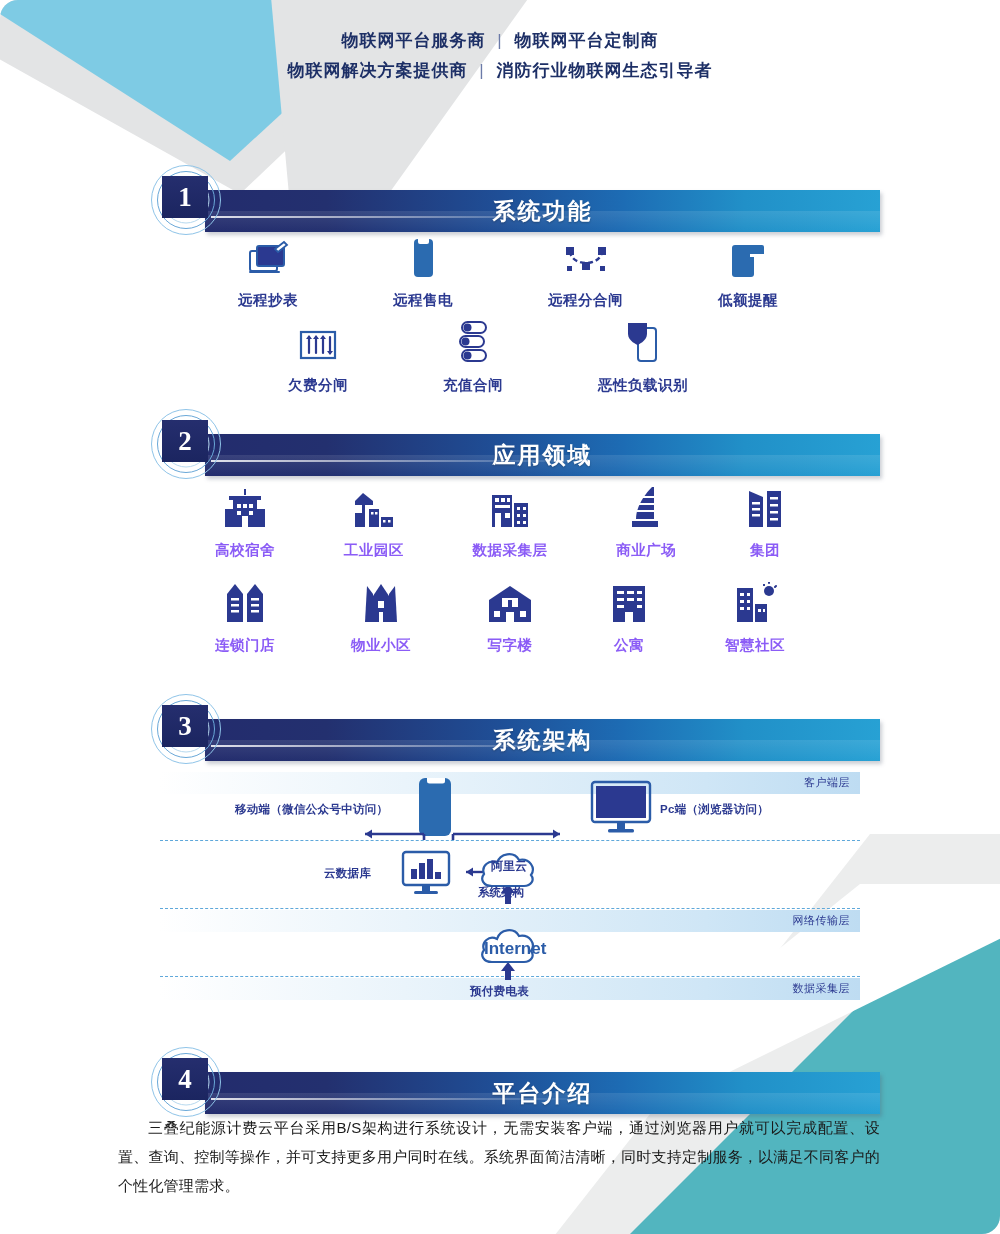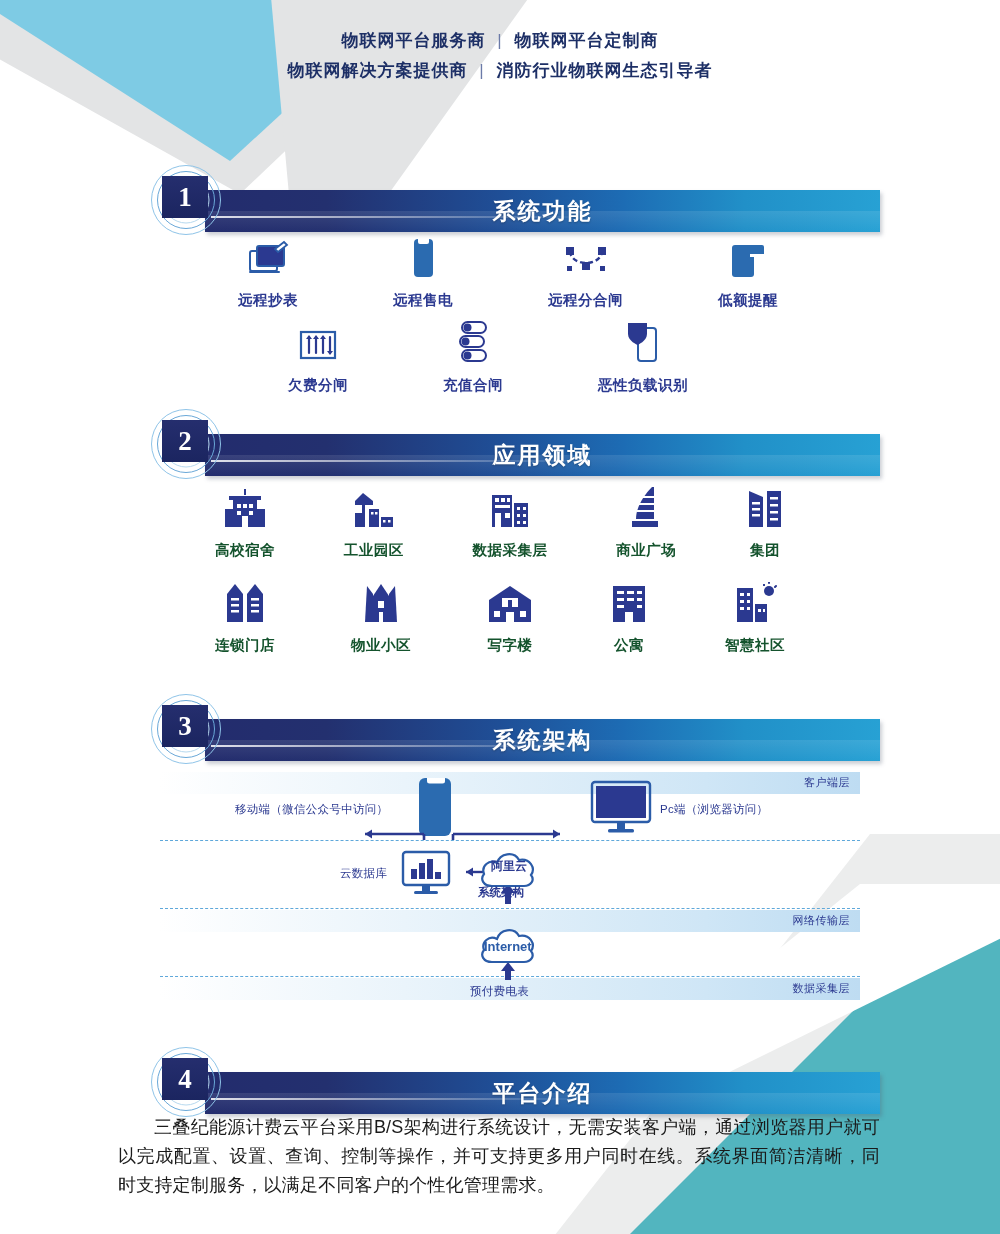--- a/index.html
+++ b/index.html
@@ -7,20 +7,21 @@
     width: 1000px; height: 1234px;
     background: #ffffff;
     font-family: "Liberation Sans", "DejaVu Sans", sans-serif;
     overflow: hidden;
   }
   #page {
     position: relative;
     width: 1000px; height: 1234px;
     background: #ffffff;
     overflow: hidden;
+    border-radius: 18px;
   }
 
   
   .deco { position: absolute; pointer-events: none; }
 
   .deco-top-gray {
     left: -10px; top: -6px; width: 460px; height: 200px;
     background: #e3e4e5;
     clip-path: polygon(0 0, 460px 0, 250px 200px, 0 60px);
   }
@@ -110,49 +111,49 @@
   
   .icon-row { position: absolute; display: flex; z-index: 10; }
   .icon-cell {
     display: flex; flex-direction: column; align-items: center;
   }
   .icon-box { height: 46px; display: flex; align-items: flex-end; justify-content: center; }
   .icon-label {
     margin-top: 12px; font-size: 14.5px; color: #2b3990; font-weight: 600;
     white-space: nowrap; letter-spacing: 0.5px;
   }
-  .icon-label.s2 { color: #14532d; }
+  .icon-label.s2 { color: #8b5cf6; }
 
   
   .arch { position: absolute; left: 160px; top: 772px; width: 700px; height: 238px; z-index: 10; }
   .layer-band {
     position: absolute; left: 0; width: 700px; height: 22px;
     background: linear-gradient(90deg, rgba(255,255,255,0) 0%, #eaf4fb 35%, #cfe6f6 78%, #bedcf2 100%);
   }
   .layer-band .lab {
     position: absolute; right: 10px; top: 3px; font-size: 11px;
     color: #2b3990; font-weight: 400; letter-spacing: .5px;
   }
   .dashed {
     position: absolute; left: 0; width: 700px; height: 0;
     border-top: 1.6px dashed #5fa8da;
   }
   .arch-text {
-    position: absolute; font-size: 11.5px; color: #2b3990; font-weight: 400;
+    position: absolute; font-size: 11.5px; color: #2b3990; font-weight: 700;
     white-space: nowrap; letter-spacing: .3px;
   }
   .cloud-label {
     position: absolute; font-size: 11.5px; color: #2b3990; font-weight: 700;
     white-space: nowrap;
   }
 
   
   .body-copy {
     position: absolute; left: 118px; top: 1113px; width: 762px; z-index: 15;
-    font-size: 18px; line-height: 29px; color: #1a1a1a; text-align: justify;
+    font-size: 15px; line-height: 29px; color: #1a1a1a; text-align: justify;
     text-indent: 2em; letter-spacing: .2px;
   }
 </style>
 </head>
 <body>
 
 <div id="page">
 
   <div class="deco deco-top-gray"></div>
   <div class="deco deco-top-blue"></div>
@@ -562,21 +563,21 @@
       <path d="M306 100 l7 -4.5 v9 Z" fill="#2b3990"></path>
       <path d="M332 100 l-7 -4.5 v9 Z" fill="#2b3990"></path>
 
       <path d="M348 132 L348 117" stroke="#2b3990" stroke-width="6" fill="none"></path>
       <path d="M348 112 l7 9 h-14 Z" fill="#2b3990"></path>
 
       <path d="M348 208 L348 196" stroke="#2b3990" stroke-width="6" fill="none"></path>
       <path d="M348 190 l7 9 h-14 Z" fill="#2b3990"></path>
     </svg>
 
-    <div class="arch-text" style="left:180px; top:94px;">云数据库</div>
+    <div class="arch-text" style="left:164px; top:94px;">云数据库</div>
     <div style="position:absolute; left:240px; top:78px;">
       <svg width="56" height="48" viewBox="0 0 56 48">
         <rect x="3" y="2" width="46" height="33" rx="3" fill="none" stroke="#2b5ca8" stroke-width="2.4"></rect>
         <g fill="#2b3990">
           <rect x="11" y="19" width="6" height="10"></rect>
           <rect x="19" y="13" width="6" height="16"></rect>
           <rect x="27" y="9" width="6" height="20"></rect>
           <rect x="35" y="22" width="6" height="7"></rect>
         </g>
         <rect x="22" y="35" width="8" height="6" fill="#2b5ca8"></rect>
@@ -590,21 +591,21 @@
       </svg>
     </div>
     <div class="cloud-label" style="left:331px; top:86px; font-size:12px;">阿里云</div>
     <div class="cloud-label" style="left:318px; top:113px;">系统架构</div>
 
     <div style="position:absolute; left:318px; top:150px;">
       <svg width="62" height="44" viewBox="0 0 62 44">
         <path d="M14 40 C5 40 2 33 6 28 C3 20 11 13 19 17 C22 7 36 5 41 14 C52 12 58 22 53 29 C57 34 53 40 46 40 Z" fill="#ffffff" stroke="#2b5ca8" stroke-width="2.2"></path>
       </svg>
     </div>
-    <div class="cloud-label" style="left:324px; top:167px; font-size:13px; color:#2b5ca8;">Internet</div>
+    <div class="cloud-label" style="left:324px; top:167px; font-size:17px; color:#2b5ca8;">Internet</div>
 
     <div class="arch-text" style="left:310px; top:212px;">预付费电表</div>
   </div>
 
   <div class="section-head" style="top:1050px;">
     <div class="bar-wrap">
       <div class="bar"></div>
       <div class="bar-line"></div>
       <div class="bar-title">平台介绍</div>
     </div>

